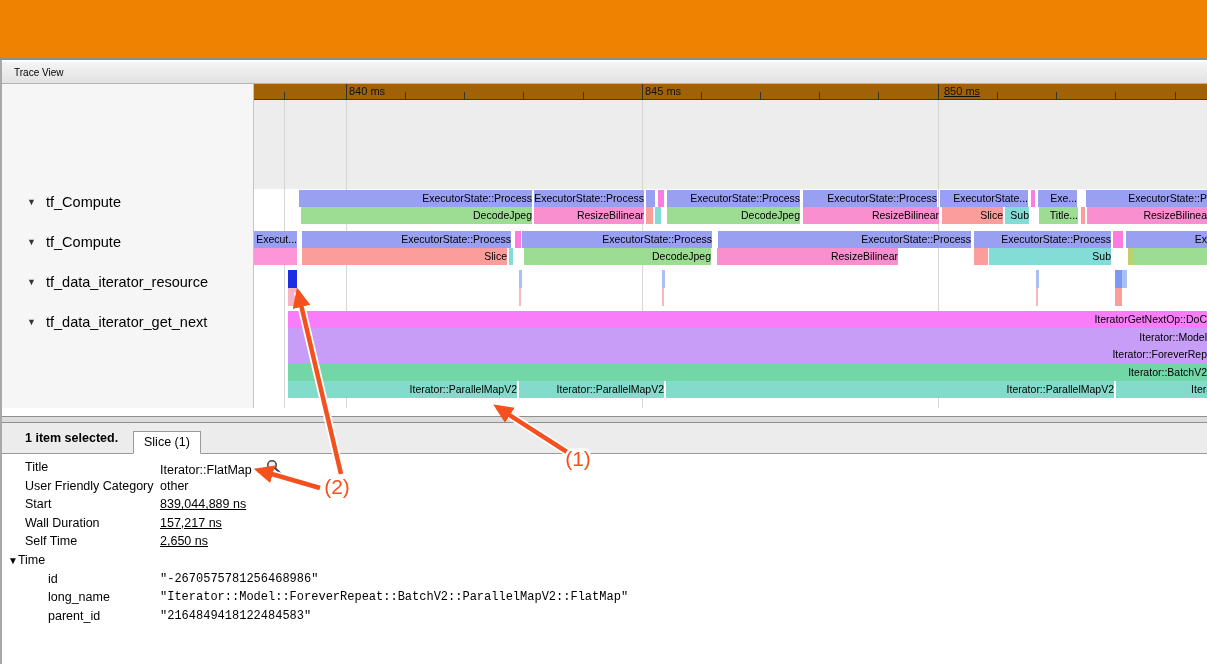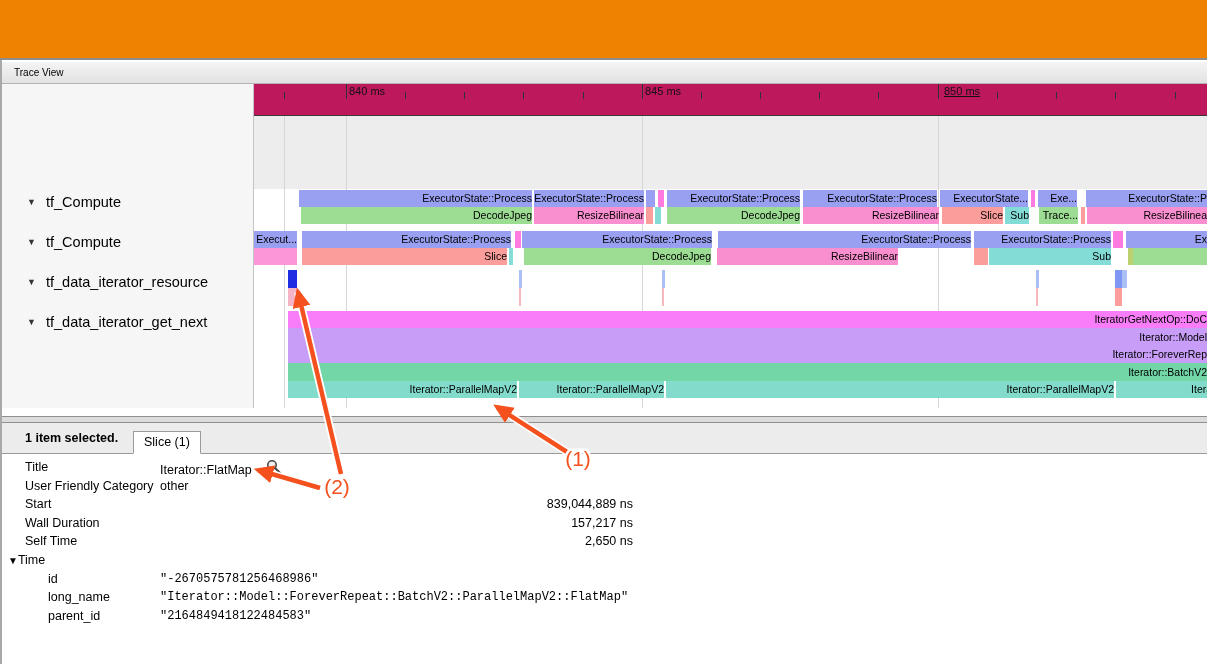--- a/index.html
+++ b/index.html
@@ -10,21 +10,21 @@
   .left-edge{position:absolute;left:0;top:60px;width:2px;height:604px;background:#a8a8a8;z-index:6;}
   .trace-header{position:absolute;left:0;top:62px;width:1207px;height:22px;
       background:linear-gradient(#f4f4f4,#e2e2e2);border-bottom:1px solid #b3b3b3;
       font-size:10px;line-height:21px;padding-left:14px;}
   .main{position:absolute;left:0;top:84px;width:1207px;height:324px;background:#fff;}
   .sidebar{position:absolute;left:0;top:0;width:253px;height:324px;background:#f6f6f7;}
   .track-label{position:absolute;left:0;width:253px;height:18px;font-size:14.5px;line-height:18px;cursor:pointer;}
   .track-label .tri{position:absolute;left:27px;top:0;font-size:9px;color:#333;line-height:18px;}
   .track-label .txt{position:absolute;left:46px;top:0;white-space:nowrap;}
   .timeline{position:absolute;left:253px;top:0;width:954px;height:324px;border-left:1px solid #c4c4c4;background:#fff;overflow:hidden;}
-  .ruler{position:absolute;left:0;top:0;width:954px;height:32px;background:#be185d;border-bottom:1px solid #3a3a3a;z-index:2;}
+  .ruler{position:absolute;left:0;top:0;width:954px;height:16px;background:#a16207;border-bottom:1px solid #3a3a3a;z-index:2;}
   .tick-major{position:absolute;top:0;width:1px;height:15px;background:#333;}
   .tick-minor{position:absolute;top:8px;width:1px;height:7px;background:#333;}
   .tick-label{position:absolute;top:1px;font-size:11px;white-space:nowrap;color:#111;}
   .canvas-top{position:absolute;left:0;top:16px;width:954px;height:89px;background:#ededed;}
   .track-area{position:absolute;left:0;top:105px;width:954px;height:219px;background:#fff;}
   .gridline{position:absolute;top:16px;height:308px;width:1px;background:#d6d6d6;z-index:0;}
   .slice{position:absolute;z-index:1;font-size:10.5px;overflow:hidden;white-space:nowrap;
          text-align:right;color:#000;cursor:pointer;}
   .slice.ar{text-align:right;padding-right:1px;}
   .splitter{position:absolute;left:0;top:408px;width:1207px;height:15px;background:#fff;}
@@ -33,21 +33,21 @@
   .detail-header{position:absolute;left:0;top:423px;width:1207px;height:31px;background:#ececec;
       border-bottom:1px solid #9a9a9a;}
   .status{position:absolute;left:25px;top:0;font-size:12.5px;font-weight:bold;line-height:30px;}
   .tab{position:absolute;left:133px;top:8px;height:23px;min-width:64px;background:#fff;
       border:1px solid #9a9a9a;border-bottom:1px solid #fff;z-index:2;font-size:12.5px;
       line-height:21px;text-align:center;padding:0 10px;}
   .detail-body{position:absolute;left:0;top:454px;width:1207px;height:210px;background:#fff;padding-top:4px;}
   .drow{position:relative;height:18.6px;font-size:12.5px;line-height:18.6px;}
   .dlabel{position:absolute;left:25px;white-space:nowrap;}
   .dvalue{position:absolute;left:160px;white-space:nowrap;text-align:center;}
-  .dvalue.right{width:473px;text-align:right;}
+  .dvalue.right{width:473px;text-align:left;text-decoration:underline;}
   .args-head{position:absolute;left:8px;white-space:nowrap;}
   .args-head .tri{font-size:10px;}
   .arg-key{position:absolute;left:48px;white-space:nowrap;}
   .mono{font-family:"Liberation Mono","DejaVu Sans Mono",monospace;font-size:12px;}
   .mag{display:inline-block;position:absolute;width:16px;height:16px;margin-left:14px;top:1px;cursor:pointer;}
   .overlay{position:absolute;left:0;top:0;width:1207px;height:664px;z-index:9;pointer-events:none;}
   .ann-text{font-size:21px;paint-order:stroke;stroke:#ffffff;stroke-width:5px;font-family:"Liberation Sans",sans-serif;}
 </style>
 </head>
 <body>
@@ -117,21 +117,21 @@
         <div class="slice" title="Exe..." style="left: 784px; top: 106px; width: 39px; height: 17px; line-height: 17px; background: rgb(154, 160, 241);">Exe...</div>
         <div class="slice ar" title="ExecutorState::P" style="left: 832px; top: 106px; width: 122px; height: 17px; line-height: 17px; background: rgb(154, 160, 241);">ExecutorState::P</div>
         <div class="slice" title="DecodeJpeg" style="left: 47px; top: 123px; width: 231px; height: 17px; line-height: 17px; background: rgb(156, 220, 147);">DecodeJpeg</div>
         <div class="slice" title="ResizeBilinear" style="left: 280px; top: 123px; width: 110px; height: 17px; line-height: 17px; background: rgb(250, 143, 208);">ResizeBilinear</div>
         <div class="slice" style="left: 392px; top: 123px; width: 7px; height: 17px; line-height: 17px; background: rgb(250, 157, 155);"></div>
         <div class="slice" style="left: 401px; top: 123px; width: 6px; height: 17px; line-height: 17px; background: rgb(132, 220, 214);"></div>
         <div class="slice" title="DecodeJpeg" style="left: 413px; top: 123px; width: 133px; height: 17px; line-height: 17px; background: rgb(156, 220, 147);">DecodeJpeg</div>
         <div class="slice" title="ResizeBilinear" style="left: 549px; top: 123px; width: 136px; height: 17px; line-height: 17px; background: rgb(250, 143, 208);">ResizeBilinear</div>
         <div class="slice" title="Slice" style="left: 688px; top: 123px; width: 61px; height: 17px; line-height: 17px; background: rgb(250, 157, 155);">Slice</div>
         <div class="slice" title="Sub" style="left: 751px; top: 123px; width: 24px; height: 17px; line-height: 17px; background: rgb(132, 220, 214);">Sub</div>
-        <div class="slice" title="Deco..." style="left: 785px; top: 123px; width: 39px; height: 17px; line-height: 17px; background: rgb(156, 220, 147);">Trace...</div>
+        <div class="slice" title="Deco..." style="left: 785px; top: 123px; width: 39px; height: 17px; line-height: 17px; background: rgb(156, 220, 147);">Title...</div>
         <div class="slice" style="left: 827px; top: 123px; width: 4px; height: 17px; line-height: 17px; background: rgb(250, 157, 155);"></div>
         <div class="slice ar" title="ResizeBilinea" style="left: 833px; top: 123px; width: 121px; height: 17px; line-height: 17px; background: rgb(250, 143, 208);">ResizeBilinea</div>
         <div class="slice" title="Execut..." style="left: 0px; top: 147px; width: 43px; height: 17px; line-height: 17px; background: rgb(154, 160, 241);">Execut...</div>
         <div class="slice" title="ExecutorState::Process" style="left: 48px; top: 147px; width: 209px; height: 17px; line-height: 17px; background: rgb(154, 160, 241);">ExecutorState::Process</div>
         <div class="slice" style="left: 261px; top: 147px; width: 6px; height: 17px; line-height: 17px; background: rgb(255, 123, 224);"></div>
         <div class="slice" title="ExecutorState::Process" style="left: 268px; top: 147px; width: 190px; height: 17px; line-height: 17px; background: rgb(154, 160, 241);">ExecutorState::Process</div>
         <div class="slice" title="ExecutorState::Process" style="left: 464px; top: 147px; width: 253px; height: 17px; line-height: 17px; background: rgb(154, 160, 241);">ExecutorState::Process</div>
         <div class="slice" title="ExecutorState::Process" style="left: 720px; top: 147px; width: 137px; height: 17px; line-height: 17px; background: rgb(154, 160, 241);">ExecutorState::Process</div>
         <div class="slice" style="left: 859px; top: 147px; width: 10px; height: 17px; line-height: 17px; background: rgb(255, 123, 224);"></div>
         <div class="slice ar" title="Ex" style="left: 872px; top: 147px; width: 82px; height: 17px; line-height: 17px; background: rgb(154, 160, 241);">Ex</div>

